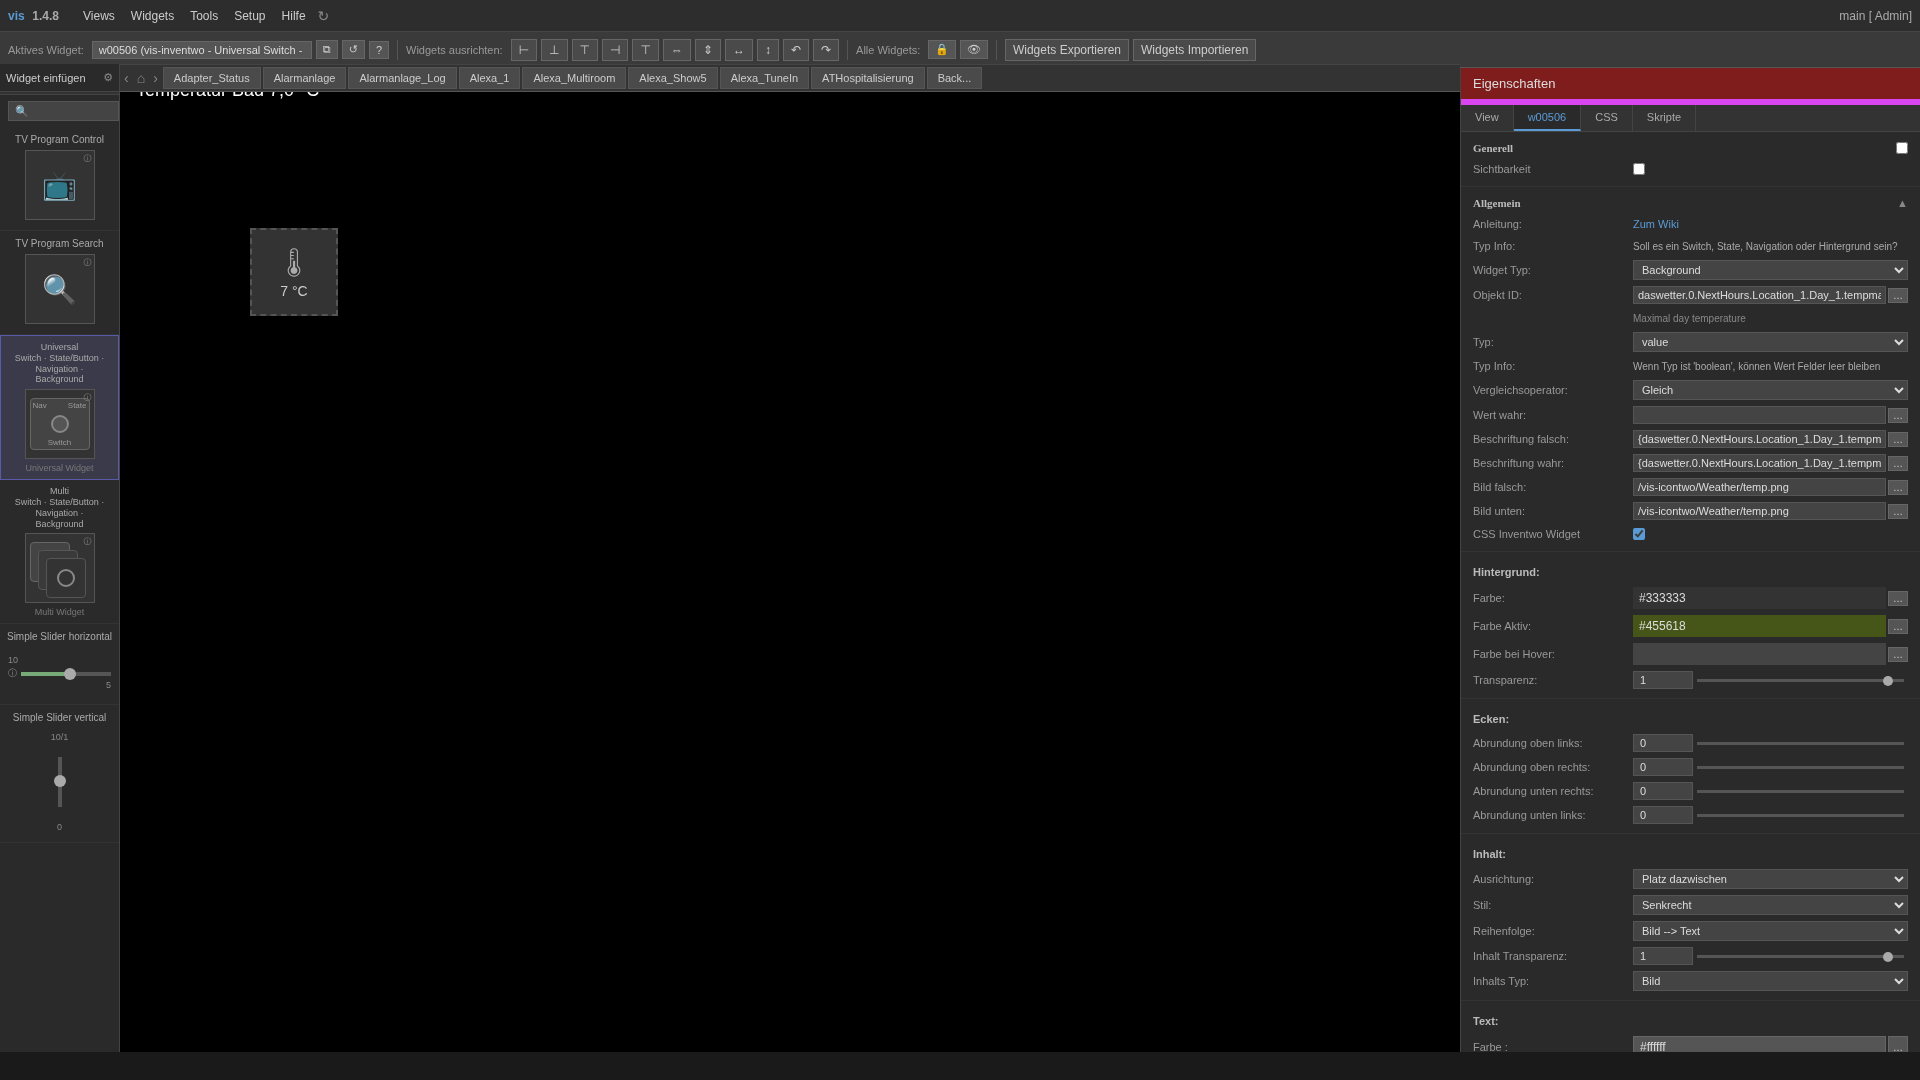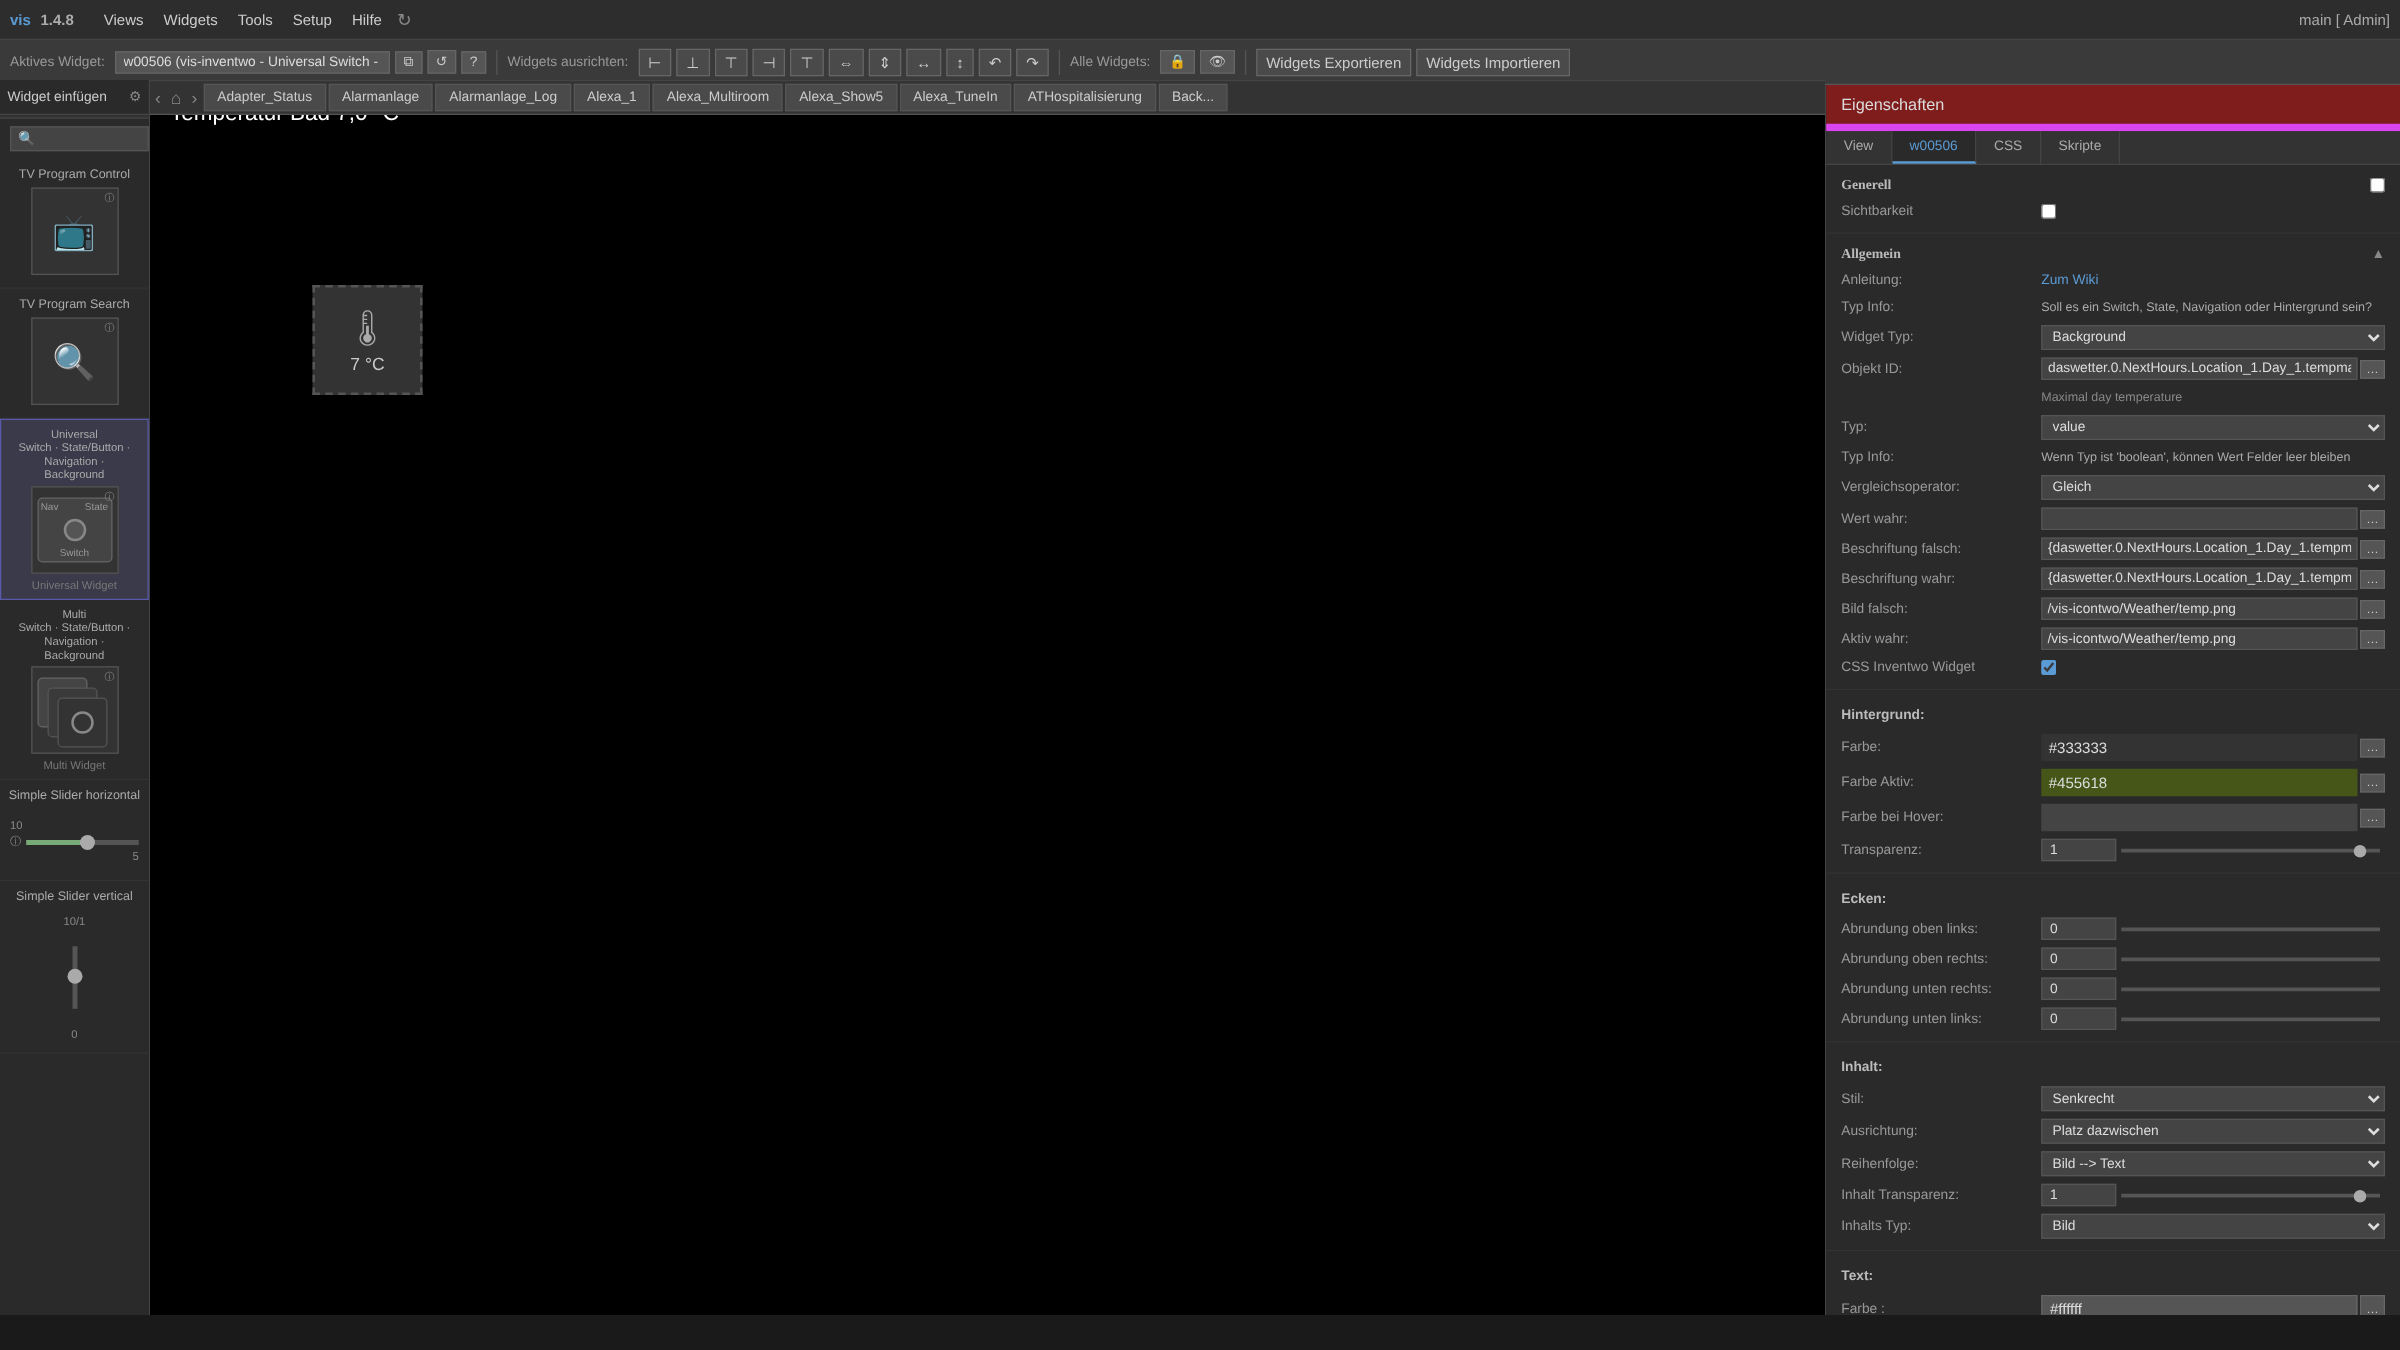--- a/index.html
+++ b/index.html
@@ -309,21 +309,21 @@
 
       <div class="prop-row">
         <span class="prop-label">Bild falsch:</span>
         <div class="prop-input-with-btn" style="flex:1;">
           <input type="text" style="flex: 1 1 0%; background: rgb(68, 68, 68); border: 1px solid rgb(85, 85, 85); color: rgb(221, 221, 221); padding: 2px 4px; font-size: 11px;" value="/vis-icontwo/Weather/temp.png">
           <button class="prop-btn-sm">…</button>
         </div>
       </div>
 
       <div class="prop-row">
-        <span class="prop-label">Aktiv wahr:</span>
+        <span class="prop-label">Bild unten:</span>
         <div class="prop-input-with-btn" style="flex:1;">
           <input type="text" style="flex: 1 1 0%; background: rgb(68, 68, 68); border: 1px solid rgb(85, 85, 85); color: rgb(221, 221, 221); padding: 2px 4px; font-size: 11px;" value="/vis-icontwo/Weather/temp.png">
           <button class="prop-btn-sm">…</button>
         </div>
       </div>
 
       <div class="prop-row">
         <span class="prop-label">CSS Inventwo Widget</span>
         <input type="checkbox" class="prop-checkbox checkbox-on" checked="" style="accent-color: rgb(91, 155, 213);">
       </div>
@@ -410,30 +410,30 @@
         </div>
       </div>
     </div>
 
     <div class="prop-section">
       <div class="prop-section-header">
         <span class="subsection-label">Inhalt:</span>
       </div>
 
       <div class="prop-row">
+        <span class="prop-label">Ausrichtung:</span>
+        <select class="prop-select">
+          <option>Platz dazwischen</option>
+        </select>
+      </div>
+
+      <div class="prop-row">
         <span class="prop-label">Stil:</span>
         <select class="prop-select">
           <option>Senkrecht</option>
-        </select>
-      </div>
-
-      <div class="prop-row">
-        <span class="prop-label">Ausrichtung:</span>
-        <select class="prop-select">
-          <option>Platz dazwischen</option>
         </select>
       </div>
 
       <div class="prop-row">
         <span class="prop-label">Reihenfolge:</span>
         <select class="prop-select">
           <option>Bild --&gt; Text</option>
         </select>
       </div>
 

